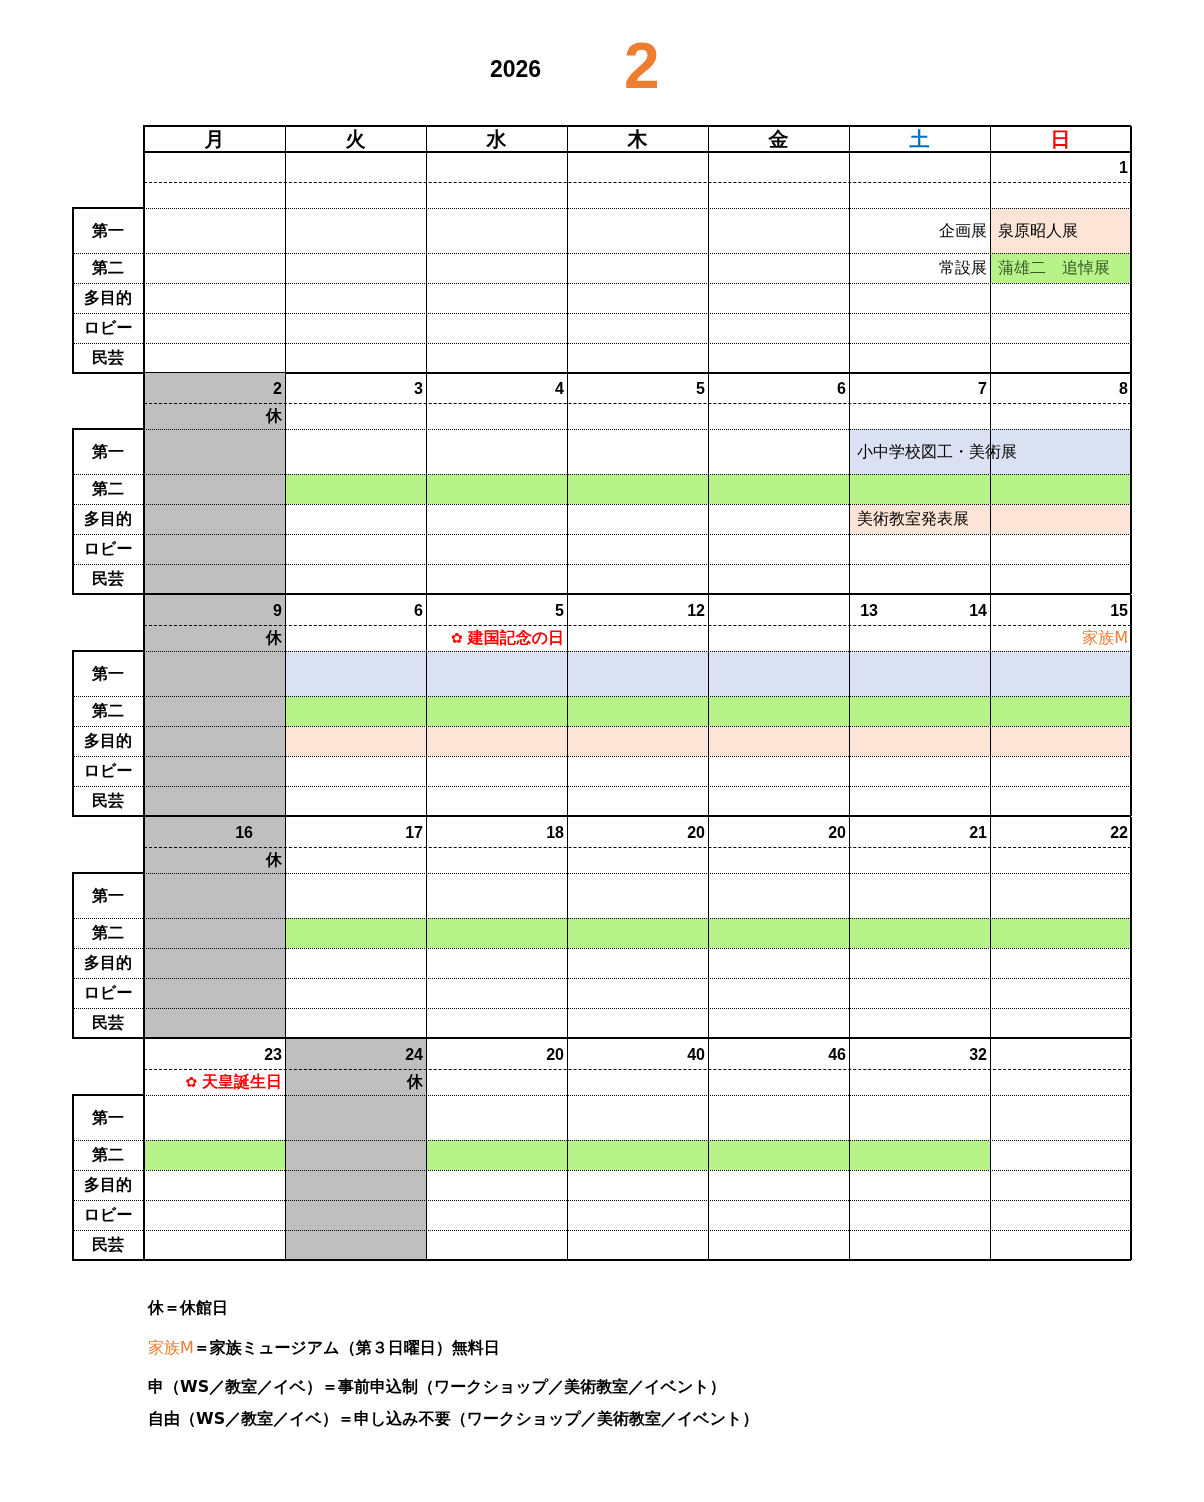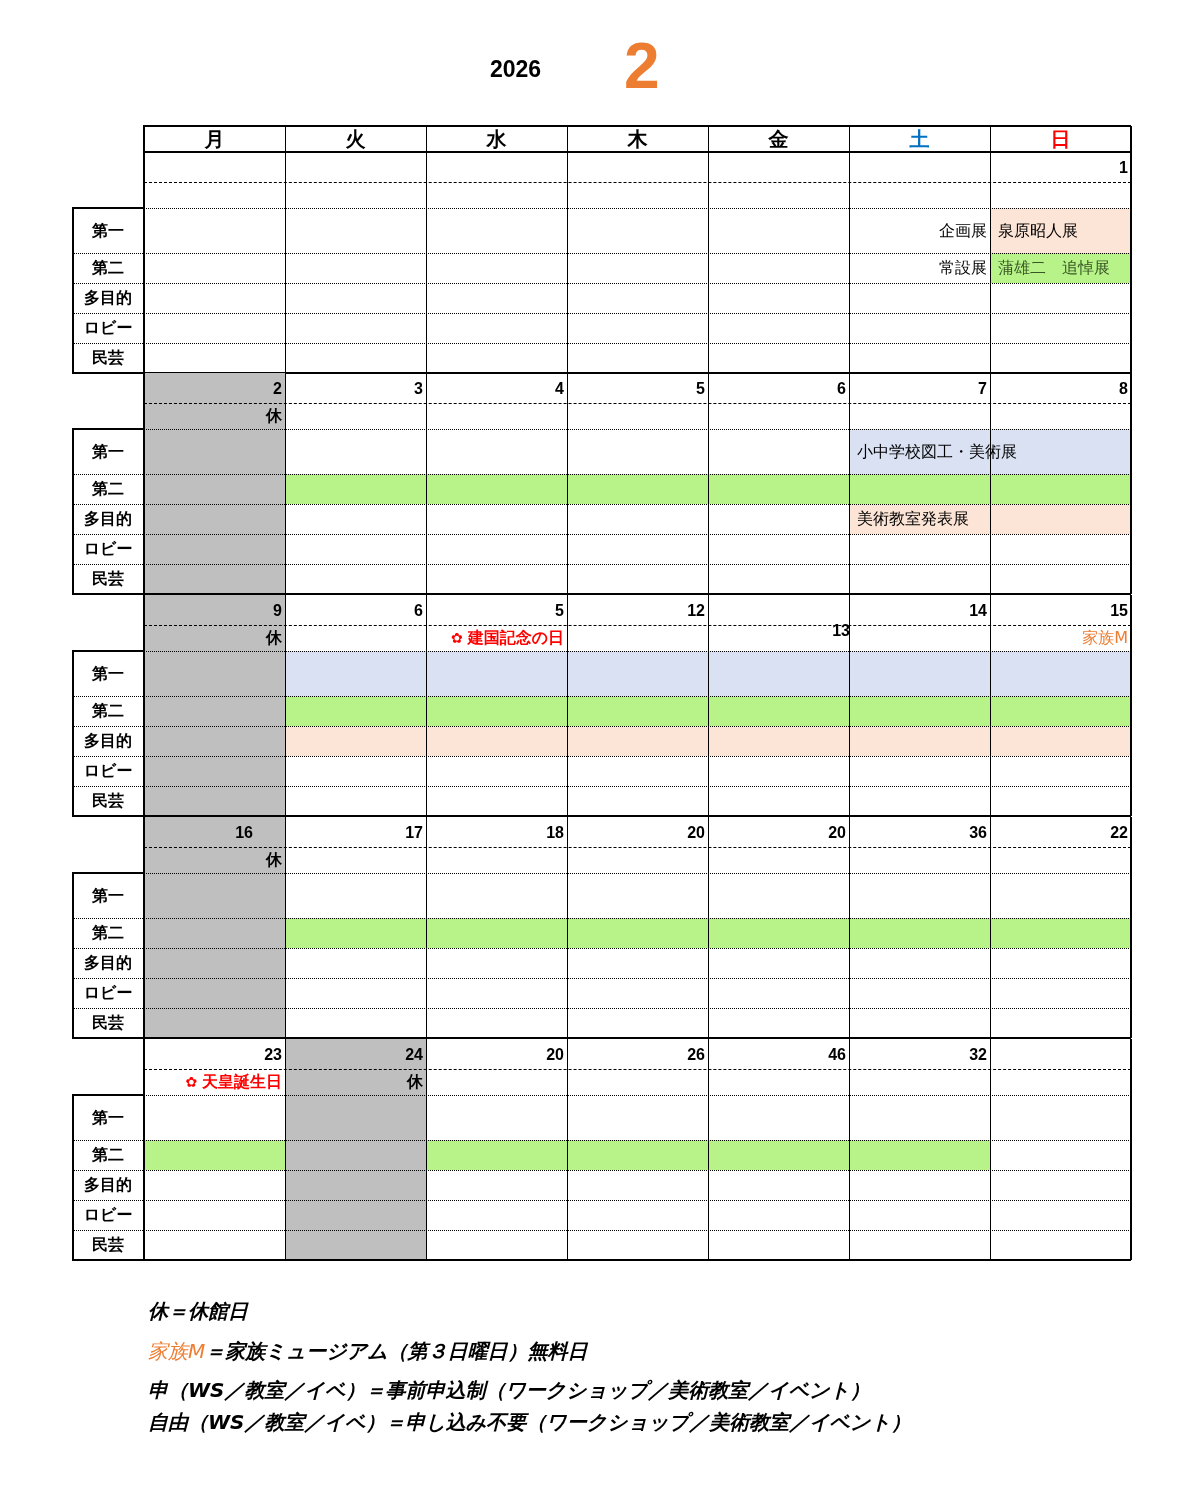--- a/index.html
+++ b/index.html
@@ -10,21 +10,21 @@
   .dayhdr{top:126px;height:26px;font-size:20px;text-align:center;line-height:26px;font-weight:bold;}
   .num{text-align:right;padding-right:3px;font-weight:bold;font-size:16px;font-family:"Liberation Sans",sans-serif;}
   .note{text-align:right;padding-right:3px;font-size:16px;font-weight:bold;white-space:nowrap;}
   .lbl{font-size:16px;font-weight:bold;text-align:center;}
   .hline-dash{height:0;border-top:1px dashed #000;}
   .hline-dot{height:0;border-top:1px dotted #000;}
   .hline-solid{height:0;border-top:2px solid #000;}
   .vline{width:0;border-left:1px solid #000;}
   .vline-thick{width:0;border-left:2px solid #000;}
   .evtext{font-size:16px;white-space:nowrap;}
-  .legend{left:148px;font-size:20px;font-weight:bold;white-space:nowrap;font-style:italic;}
+  .legend{left:148px;font-size:16px;font-weight:bold;white-space:nowrap;}
 </style>
 </head>
 <body>
 
 <div class="abs year">2026</div>
 <div class="abs month">2</div>
 
 <div id="calendar">
     <div class="abs dayhdr" style="left:144px;width:141px;color:#000000;">月</div>
     <div class="abs dayhdr" style="left:285px;width:141px;color:#000000;">火</div>
@@ -131,21 +131,21 @@
     <div class="abs " style="left:72px;top:650px;width:73px;height:167px;border:2px solid #000;border-right:none;"></div>
     <div class="abs lbl" style="left:72px;top:651px;width:72px;height:45px;line-height:45px;">第一</div>
     <div class="abs lbl" style="left:72px;top:696px;width:72px;height:30px;line-height:30px;">第二</div>
     <div class="abs lbl" style="left:72px;top:726px;width:72px;height:30px;line-height:30px;">多目的</div>
     <div class="abs lbl" style="left:72px;top:756px;width:72px;height:30px;line-height:30px;">ロビー</div>
     <div class="abs lbl" style="left:72px;top:786px;width:72px;height:30px;line-height:30px;">民芸</div>
     <div class="abs num" style="left:144px;top:598px;width:141px;height:26px;line-height:26px;">9</div>
     <div class="abs num" style="left:285px;top:598px;width:141px;height:26px;line-height:26px;">6</div>
     <div class="abs num" style="left:426px;top:598px;width:141px;height:26px;line-height:26px;">5</div>
     <div class="abs num" style="left:567px;top:598px;width:141px;height:26px;line-height:26px;">12</div>
-    <div class="abs num" style="left:712px;top:598px;width:141px;height:26px;line-height:26px;margin-top:20px;">13</div>
+    <div class="abs num" style="left:740px;top:598px;width:141px;height:26px;line-height:26px;">13</div>
     <div class="abs num" style="left:849px;top:598px;width:141px;height:26px;line-height:26px;">14</div>
     <div class="abs num" style="left:990px;top:598px;width:141px;height:26px;line-height:26px;">15</div>
     <div class="abs note" style="left:-15px;top:625px;width:300px;height:26px;line-height:26px;color:#000000;"><span>休</span></div>
     <div class="abs note" style="left:267px;top:625px;width:300px;height:26px;line-height:26px;color:#ff0000;"><span style="font-size: 14px;">✿ </span><span>建国記念の日</span></div>
     <div class="abs note" style="left:831px;top:625px;width:300px;height:26px;line-height:26px;color:#ed7d31;"><span style="font-weight: normal;">家族M</span></div>
     <div class="abs vline" style="left:285px;top:595px;height:221px;"></div>
     <div class="abs vline" style="left:426px;top:595px;height:221px;"></div>
     <div class="abs vline" style="left:567px;top:595px;height:221px;"></div>
     <div class="abs vline" style="left:708px;top:595px;height:221px;"></div>
     <div class="abs vline" style="left:849px;top:595px;height:221px;"></div>
@@ -170,21 +170,21 @@
     <div class="abs lbl" style="left:72px;top:873px;width:72px;height:45px;line-height:45px;">第一</div>
     <div class="abs lbl" style="left:72px;top:918px;width:72px;height:30px;line-height:30px;">第二</div>
     <div class="abs lbl" style="left:72px;top:948px;width:72px;height:30px;line-height:30px;">多目的</div>
     <div class="abs lbl" style="left:72px;top:978px;width:72px;height:30px;line-height:30px;">ロビー</div>
     <div class="abs lbl" style="left:72px;top:1008px;width:72px;height:30px;line-height:30px;">民芸</div>
     <div class="abs num" style="left:144px;top:820px;width:112px;height:26px;line-height:26px;">16</div>
     <div class="abs num" style="left:285px;top:820px;width:141px;height:26px;line-height:26px;">17</div>
     <div class="abs num" style="left:426px;top:820px;width:141px;height:26px;line-height:26px;">18</div>
     <div class="abs num" style="left:567px;top:820px;width:141px;height:26px;line-height:26px;">20</div>
     <div class="abs num" style="left:708px;top:820px;width:141px;height:26px;line-height:26px;">20</div>
-    <div class="abs num" style="left:849px;top:820px;width:141px;height:26px;line-height:26px;">36</div>
+    <div class="abs num" style="left:849px;top:820px;width:141px;height:26px;line-height:26px;">21</div>
     <div class="abs num" style="left:990px;top:820px;width:141px;height:26px;line-height:26px;">22</div>
     <div class="abs note" style="left:-15px;top:847px;width:300px;height:26px;line-height:26px;color:#000;"><span>休</span></div>
     <div class="abs vline" style="left:285px;top:817px;height:221px;"></div>
     <div class="abs vline" style="left:426px;top:817px;height:221px;"></div>
     <div class="abs vline" style="left:567px;top:817px;height:221px;"></div>
     <div class="abs vline" style="left:708px;top:817px;height:221px;"></div>
     <div class="abs vline" style="left:849px;top:817px;height:221px;"></div>
     <div class="abs vline" style="left:990px;top:817px;height:221px;"></div>
     <div class="abs vline-thick" style="left:143px;top:817px;height:221px;"></div>
     <div class="abs vline-thick" style="left:1130px;top:817px;height:221px;"></div>
@@ -203,21 +203,21 @@
     <div class="abs hline-dot" style="left:72px;top:1230px;width:1059px;"></div>
     <div class="abs " style="left:72px;top:1094px;width:73px;height:167px;border:2px solid #000;border-right:none;"></div>
     <div class="abs lbl" style="left:72px;top:1095px;width:72px;height:45px;line-height:45px;">第一</div>
     <div class="abs lbl" style="left:72px;top:1140px;width:72px;height:30px;line-height:30px;">第二</div>
     <div class="abs lbl" style="left:72px;top:1170px;width:72px;height:30px;line-height:30px;">多目的</div>
     <div class="abs lbl" style="left:72px;top:1200px;width:72px;height:30px;line-height:30px;">ロビー</div>
     <div class="abs lbl" style="left:72px;top:1230px;width:72px;height:30px;line-height:30px;">民芸</div>
     <div class="abs num" style="left:144px;top:1042px;width:141px;height:26px;line-height:26px;">23</div>
     <div class="abs num" style="left:285px;top:1042px;width:141px;height:26px;line-height:26px;">24</div>
     <div class="abs num" style="left:426px;top:1042px;width:141px;height:26px;line-height:26px;">20</div>
-    <div class="abs num" style="left:567px;top:1042px;width:141px;height:26px;line-height:26px;">26</div>
+    <div class="abs num" style="left:567px;top:1042px;width:141px;height:26px;line-height:26px;">40</div>
     <div class="abs num" style="left:708px;top:1042px;width:141px;height:26px;line-height:26px;">46</div>
     <div class="abs num" style="left:849px;top:1042px;width:141px;height:26px;line-height:26px;">32</div>
     <div class="abs note" style="left:-15px;top:1069px;width:300px;height:26px;line-height:26px;color:#ff0000;"><span style="font-size: 14px;">✿ </span><span>天皇誕生日</span></div>
     <div class="abs note" style="left:126px;top:1069px;width:300px;height:26px;line-height:26px;color:#000000;"><span>休</span></div>
     <div class="abs vline" style="left:285px;top:1039px;height:221px;"></div>
     <div class="abs vline" style="left:426px;top:1039px;height:221px;"></div>
     <div class="abs vline" style="left:567px;top:1039px;height:221px;"></div>
     <div class="abs vline" style="left:708px;top:1039px;height:221px;"></div>
     <div class="abs vline" style="left:849px;top:1039px;height:221px;"></div>
     <div class="abs vline" style="left:990px;top:1039px;height:221px;"></div>

